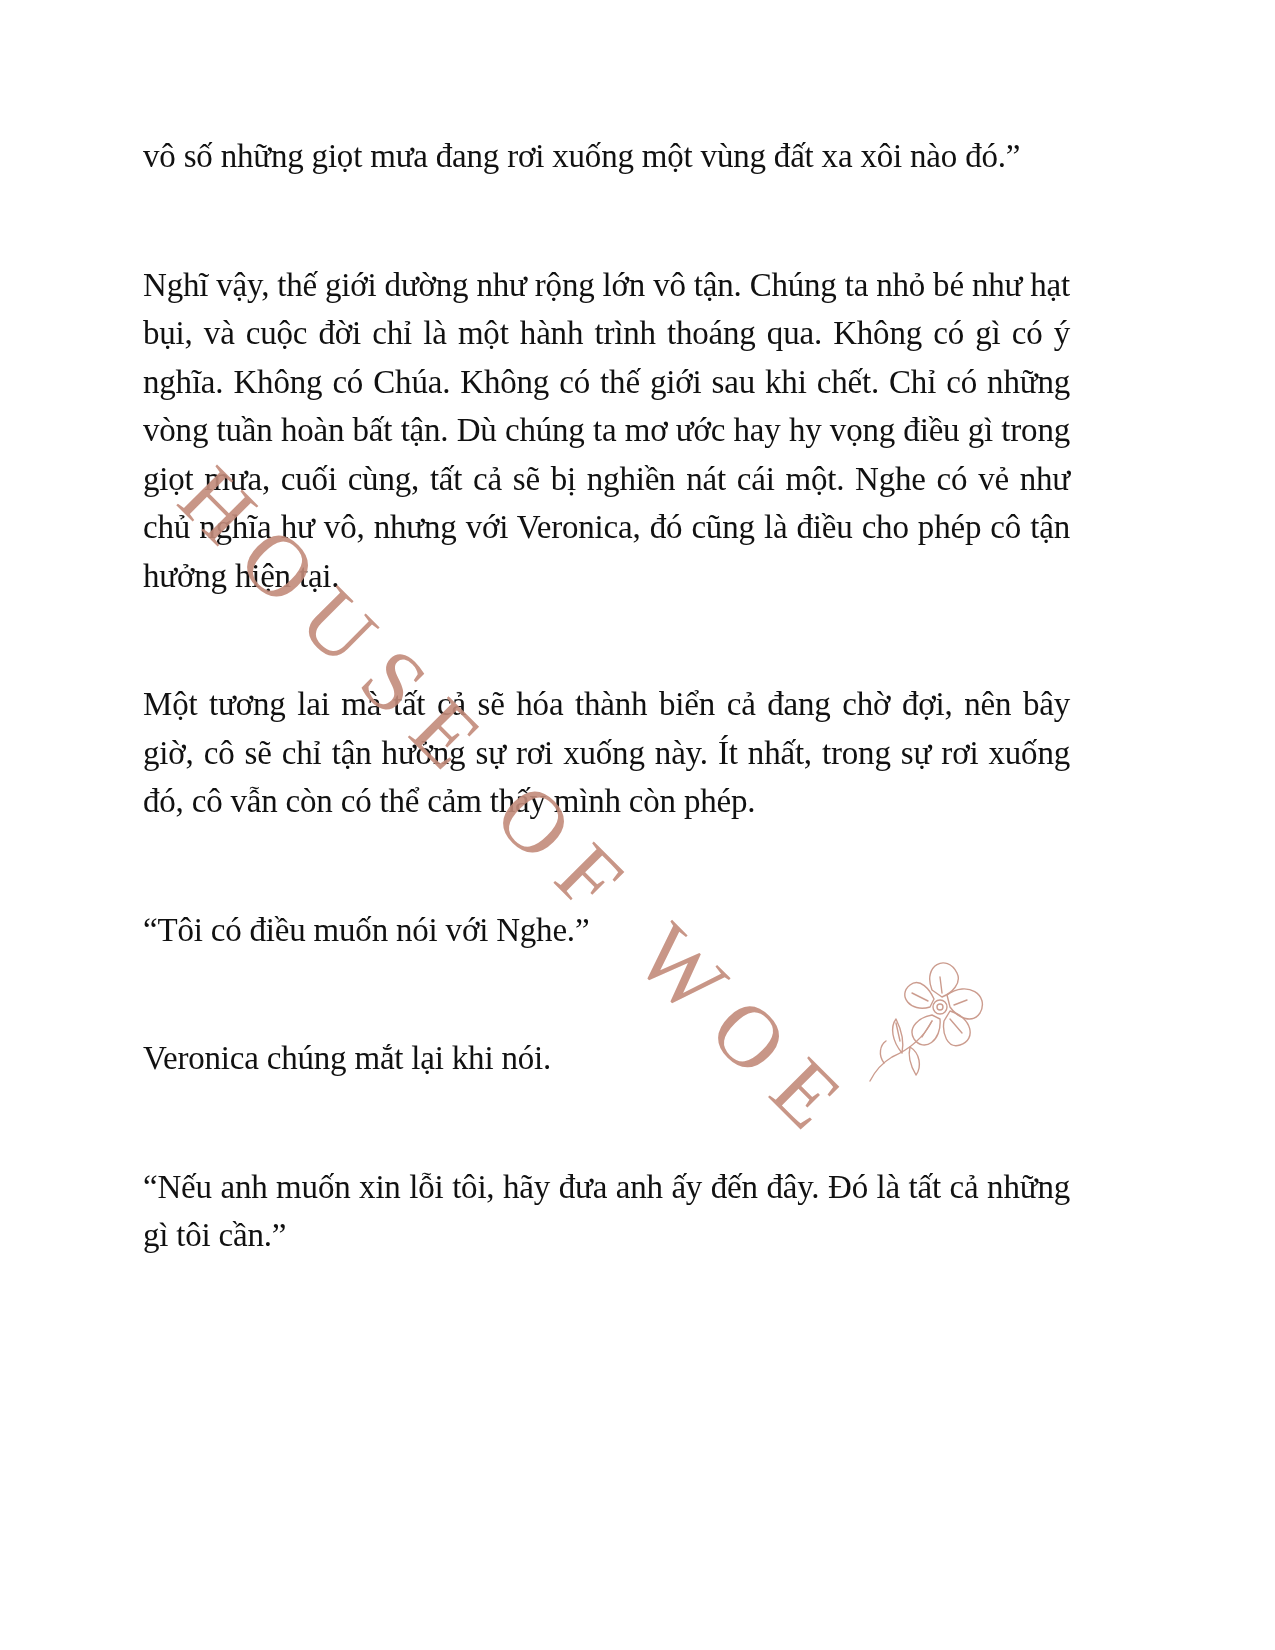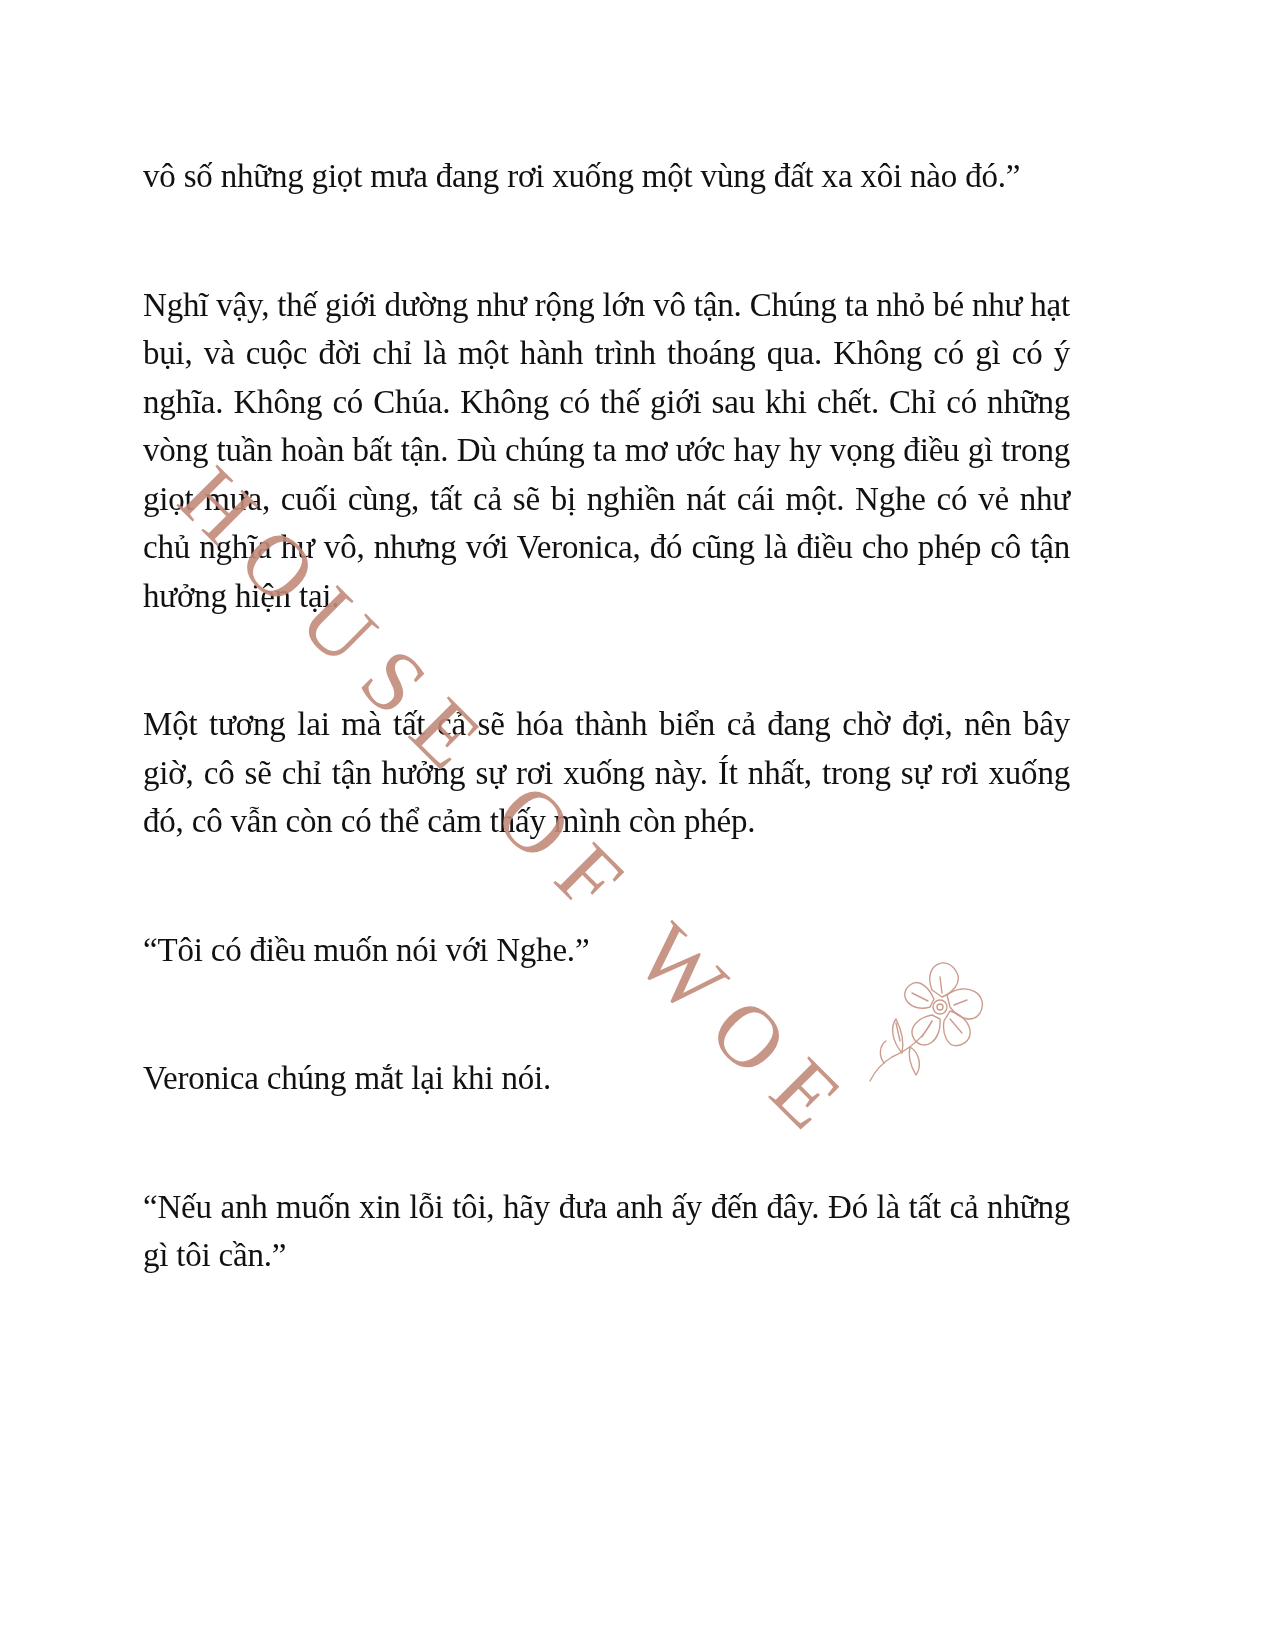--- a/index.html
+++ b/index.html
@@ -19,21 +19,21 @@
     position: absolute;
     left: 0; top: 0;
     width: 1275px;
     height: 1650px;
     background: #ffffff;
   }
   .text-column {
     position: absolute;
     left: 143px;
     width: 927px;
-    top: 152px;
+    top: 132px;
     z-index: 1;
   }
   .para {
     margin: 0;
     font-size: 33px;
     line-height: 48.5px;
     text-align: justify;
     letter-spacing: -0.2px;
   }
   .p1 { margin-bottom: 80px; }

